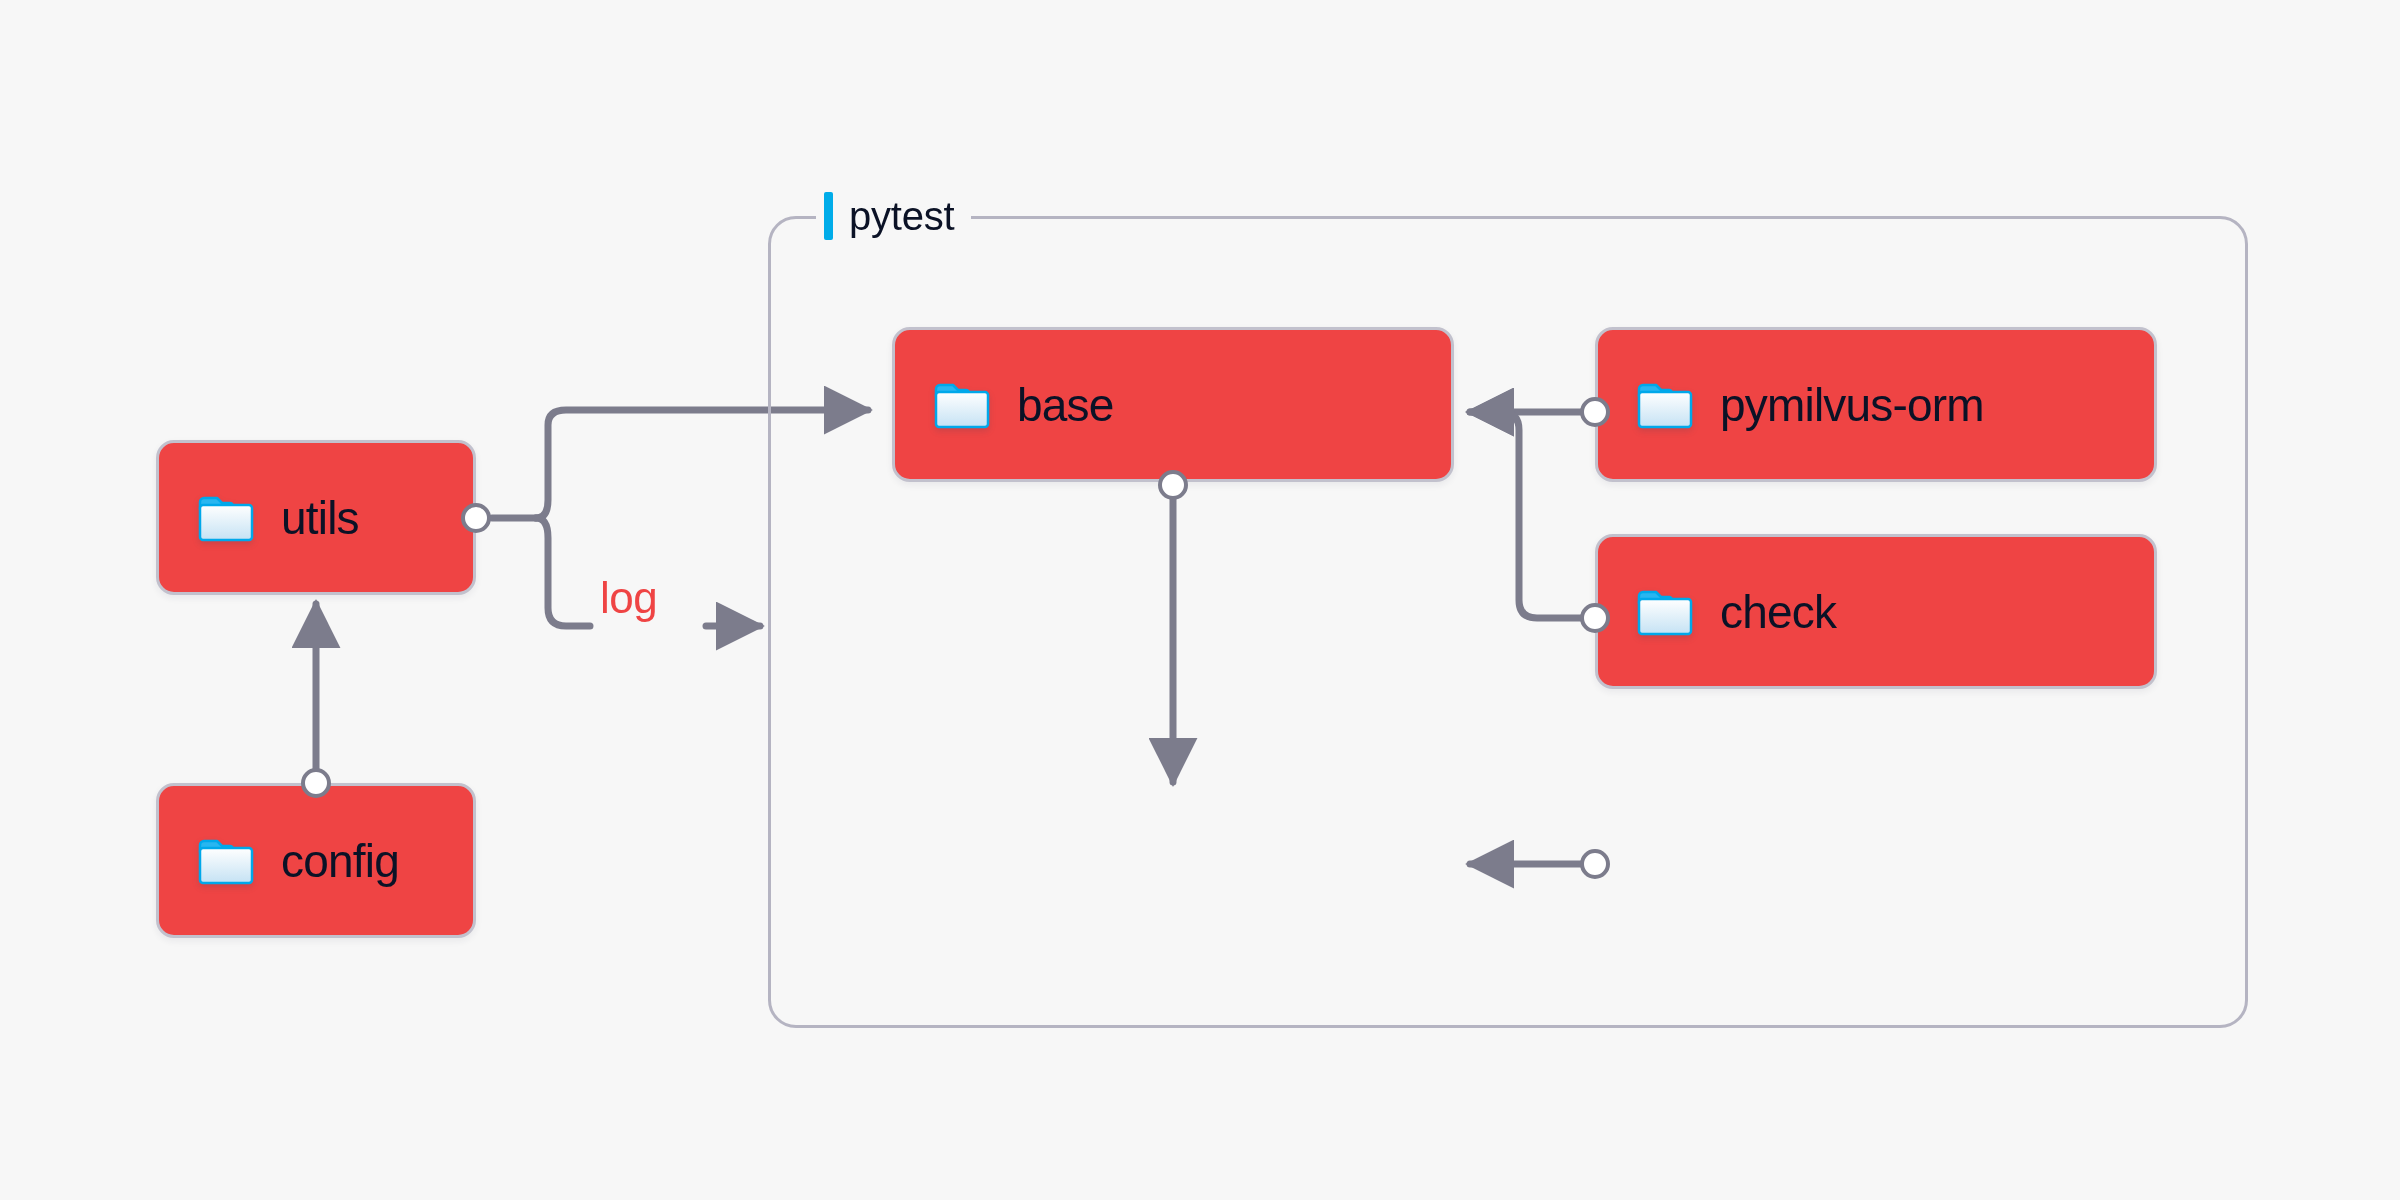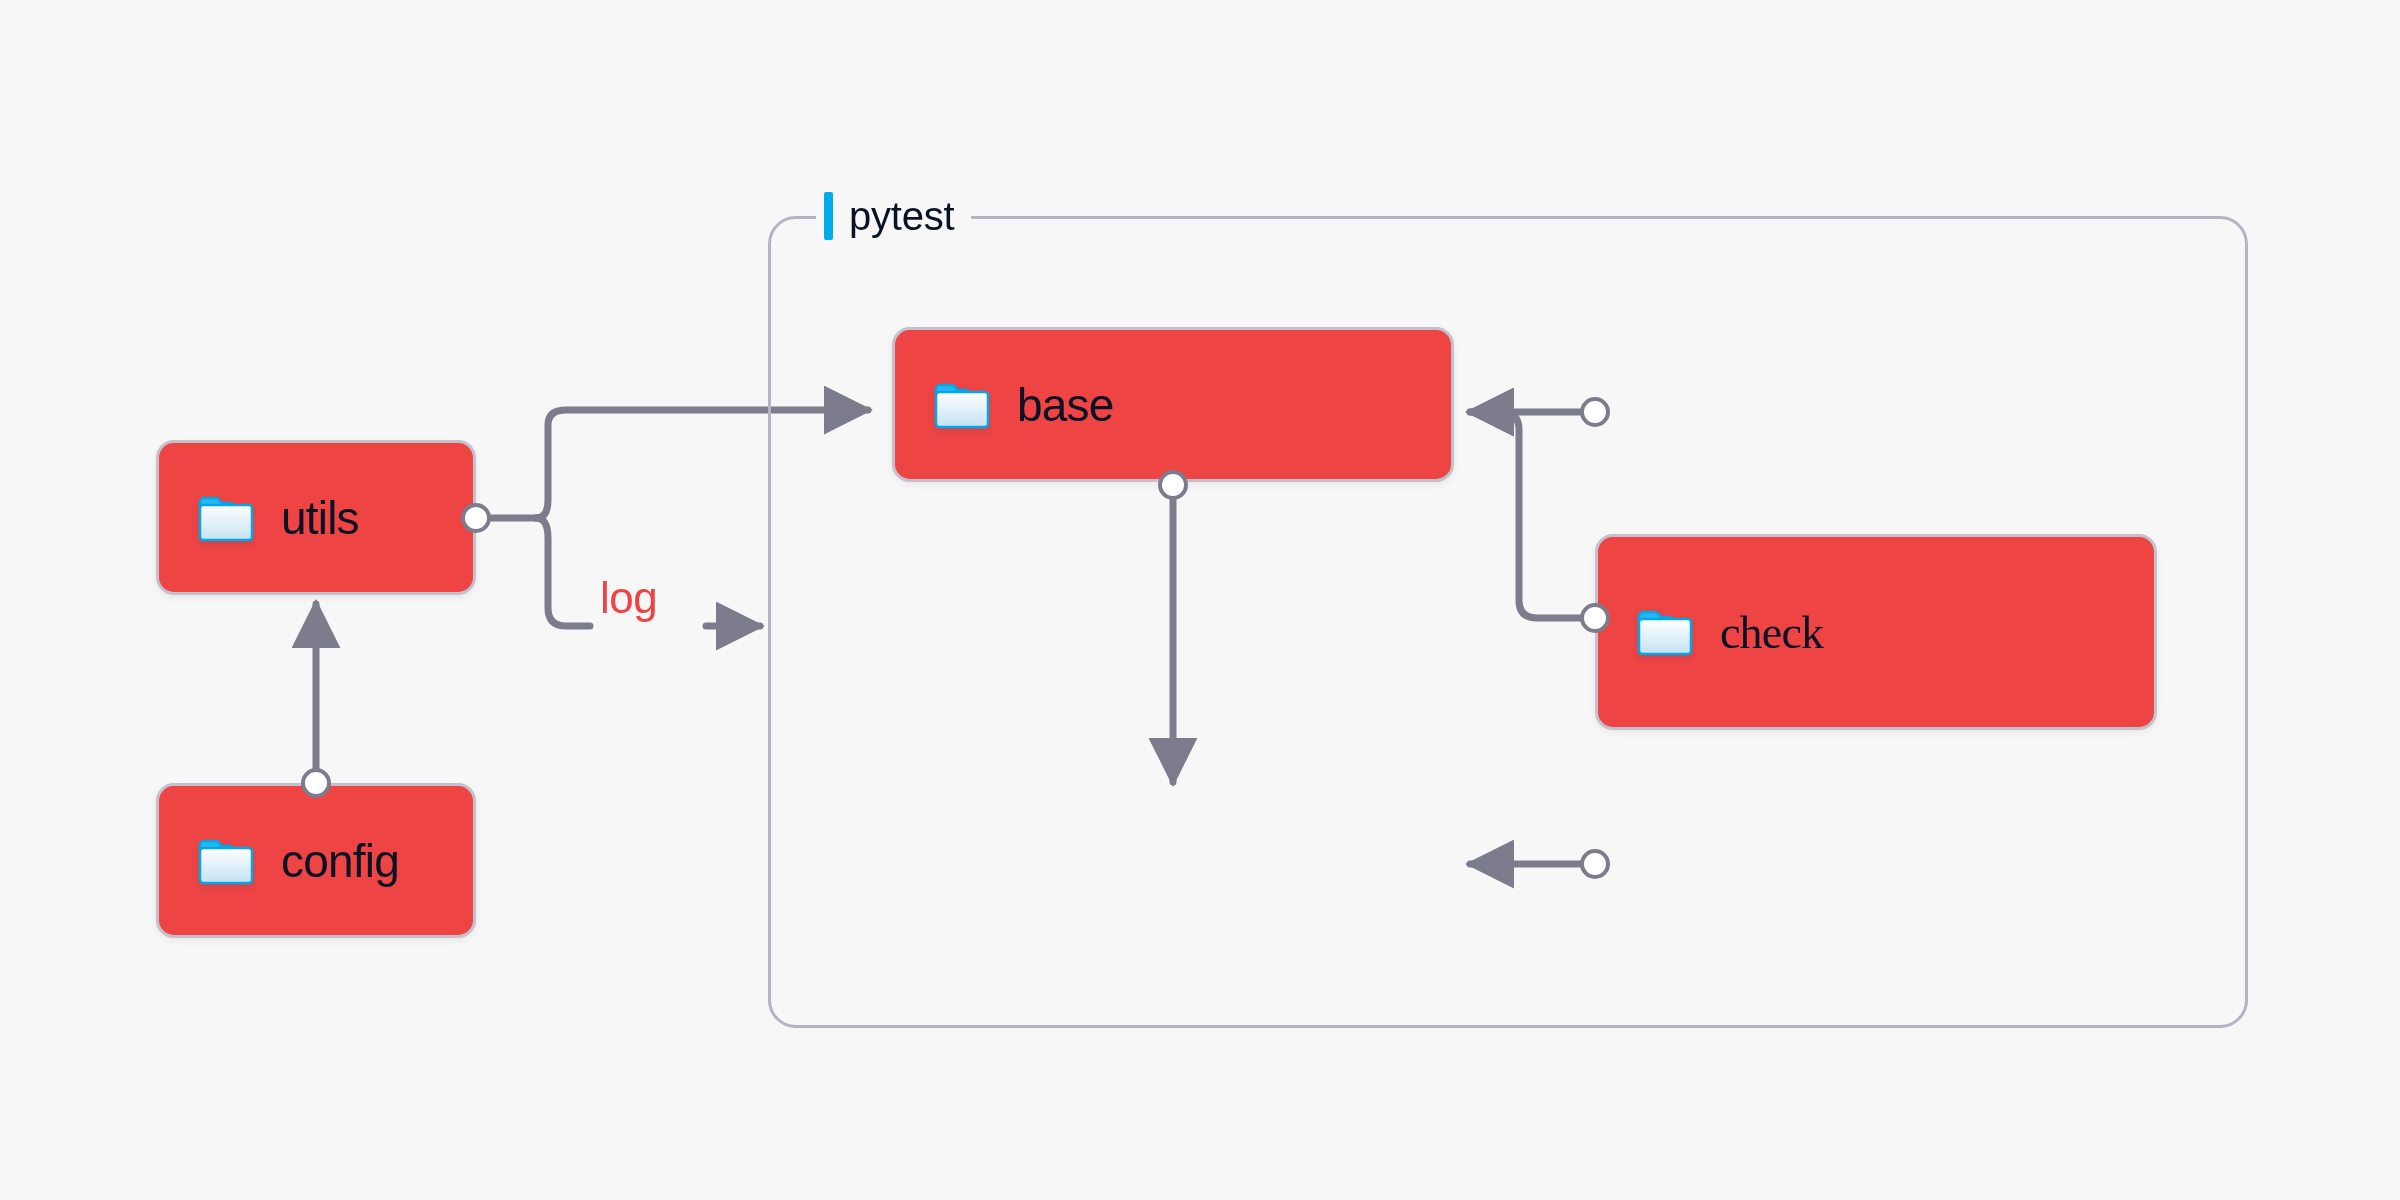--- a/index.html
+++ b/index.html
@@ -183,22 +183,31 @@
     <div class="node-inner">
       <svg class="folder-icon" viewBox="0 0 58 48">
         <path d="M3 8 a4 4 0 0 1 4-4 h13 l5 5 h8 a3 3 0 0 1 3 3 v3 h-33 z" fill="#29b6f0" stroke="#00a8ea" stroke-width="2.5" stroke-linejoin="round"></path>
         <path d="M3 14 a3 3 0 0 1 3-3 h46 a3 3 0 0 1 3 3 v29 a3 3 0 0 1 -3 3 h-46 a3 3 0 0 1 -3 -3 z" fill="url(#folderGrad)" stroke="#00a8ea" stroke-width="2.5" stroke-linejoin="round"></path>
       </svg>
       <span class="node-label">base</span>
     </div>
   </div>
 
 
-
-  <div class="node" style="left:1595px; top:534px; width:562px; height:196px;font-family:Liberation Serif, serif;">
+  <div class="node" style="left:1595px; top:327px; width:562px; height:155px;">
+    <div class="node-inner">
+      <svg class="folder-icon" viewBox="0 0 58 48">
+        <path d="M3 8 a4 4 0 0 1 4-4 h13 l5 5 h8 a3 3 0 0 1 3 3 v3 h-33 z" fill="#29b6f0" stroke="#00a8ea" stroke-width="2.5" stroke-linejoin="round"></path>
+        <path d="M3 14 a3 3 0 0 1 3-3 h46 a3 3 0 0 1 3 3 v29 a3 3 0 0 1 -3 3 h-46 a3 3 0 0 1 -3 -3 z" fill="url(#folderGrad)" stroke="#00a8ea" stroke-width="2.5" stroke-linejoin="round"></path>
+      </svg>
+      <span class="node-label">pymilvus-orm</span>
+    </div>
+  </div>
+
+  <div class="node" style="left:1595px; top:534px; width:562px; height:155px;">
     <div class="node-inner">
       <svg class="folder-icon" viewBox="0 0 58 48">
         <path d="M3 8 a4 4 0 0 1 4-4 h13 l5 5 h8 a3 3 0 0 1 3 3 v3 h-33 z" fill="#29b6f0" stroke="#00a8ea" stroke-width="2.5" stroke-linejoin="round"></path>
         <path d="M3 14 a3 3 0 0 1 3-3 h46 a3 3 0 0 1 3 3 v29 a3 3 0 0 1 -3 3 h-46 a3 3 0 0 1 -3 -3 z" fill="url(#folderGrad)" stroke="#00a8ea" stroke-width="2.5" stroke-linejoin="round"></path>
       </svg>
       <span class="node-label">check</span>
     </div>
   </div>
 
 

